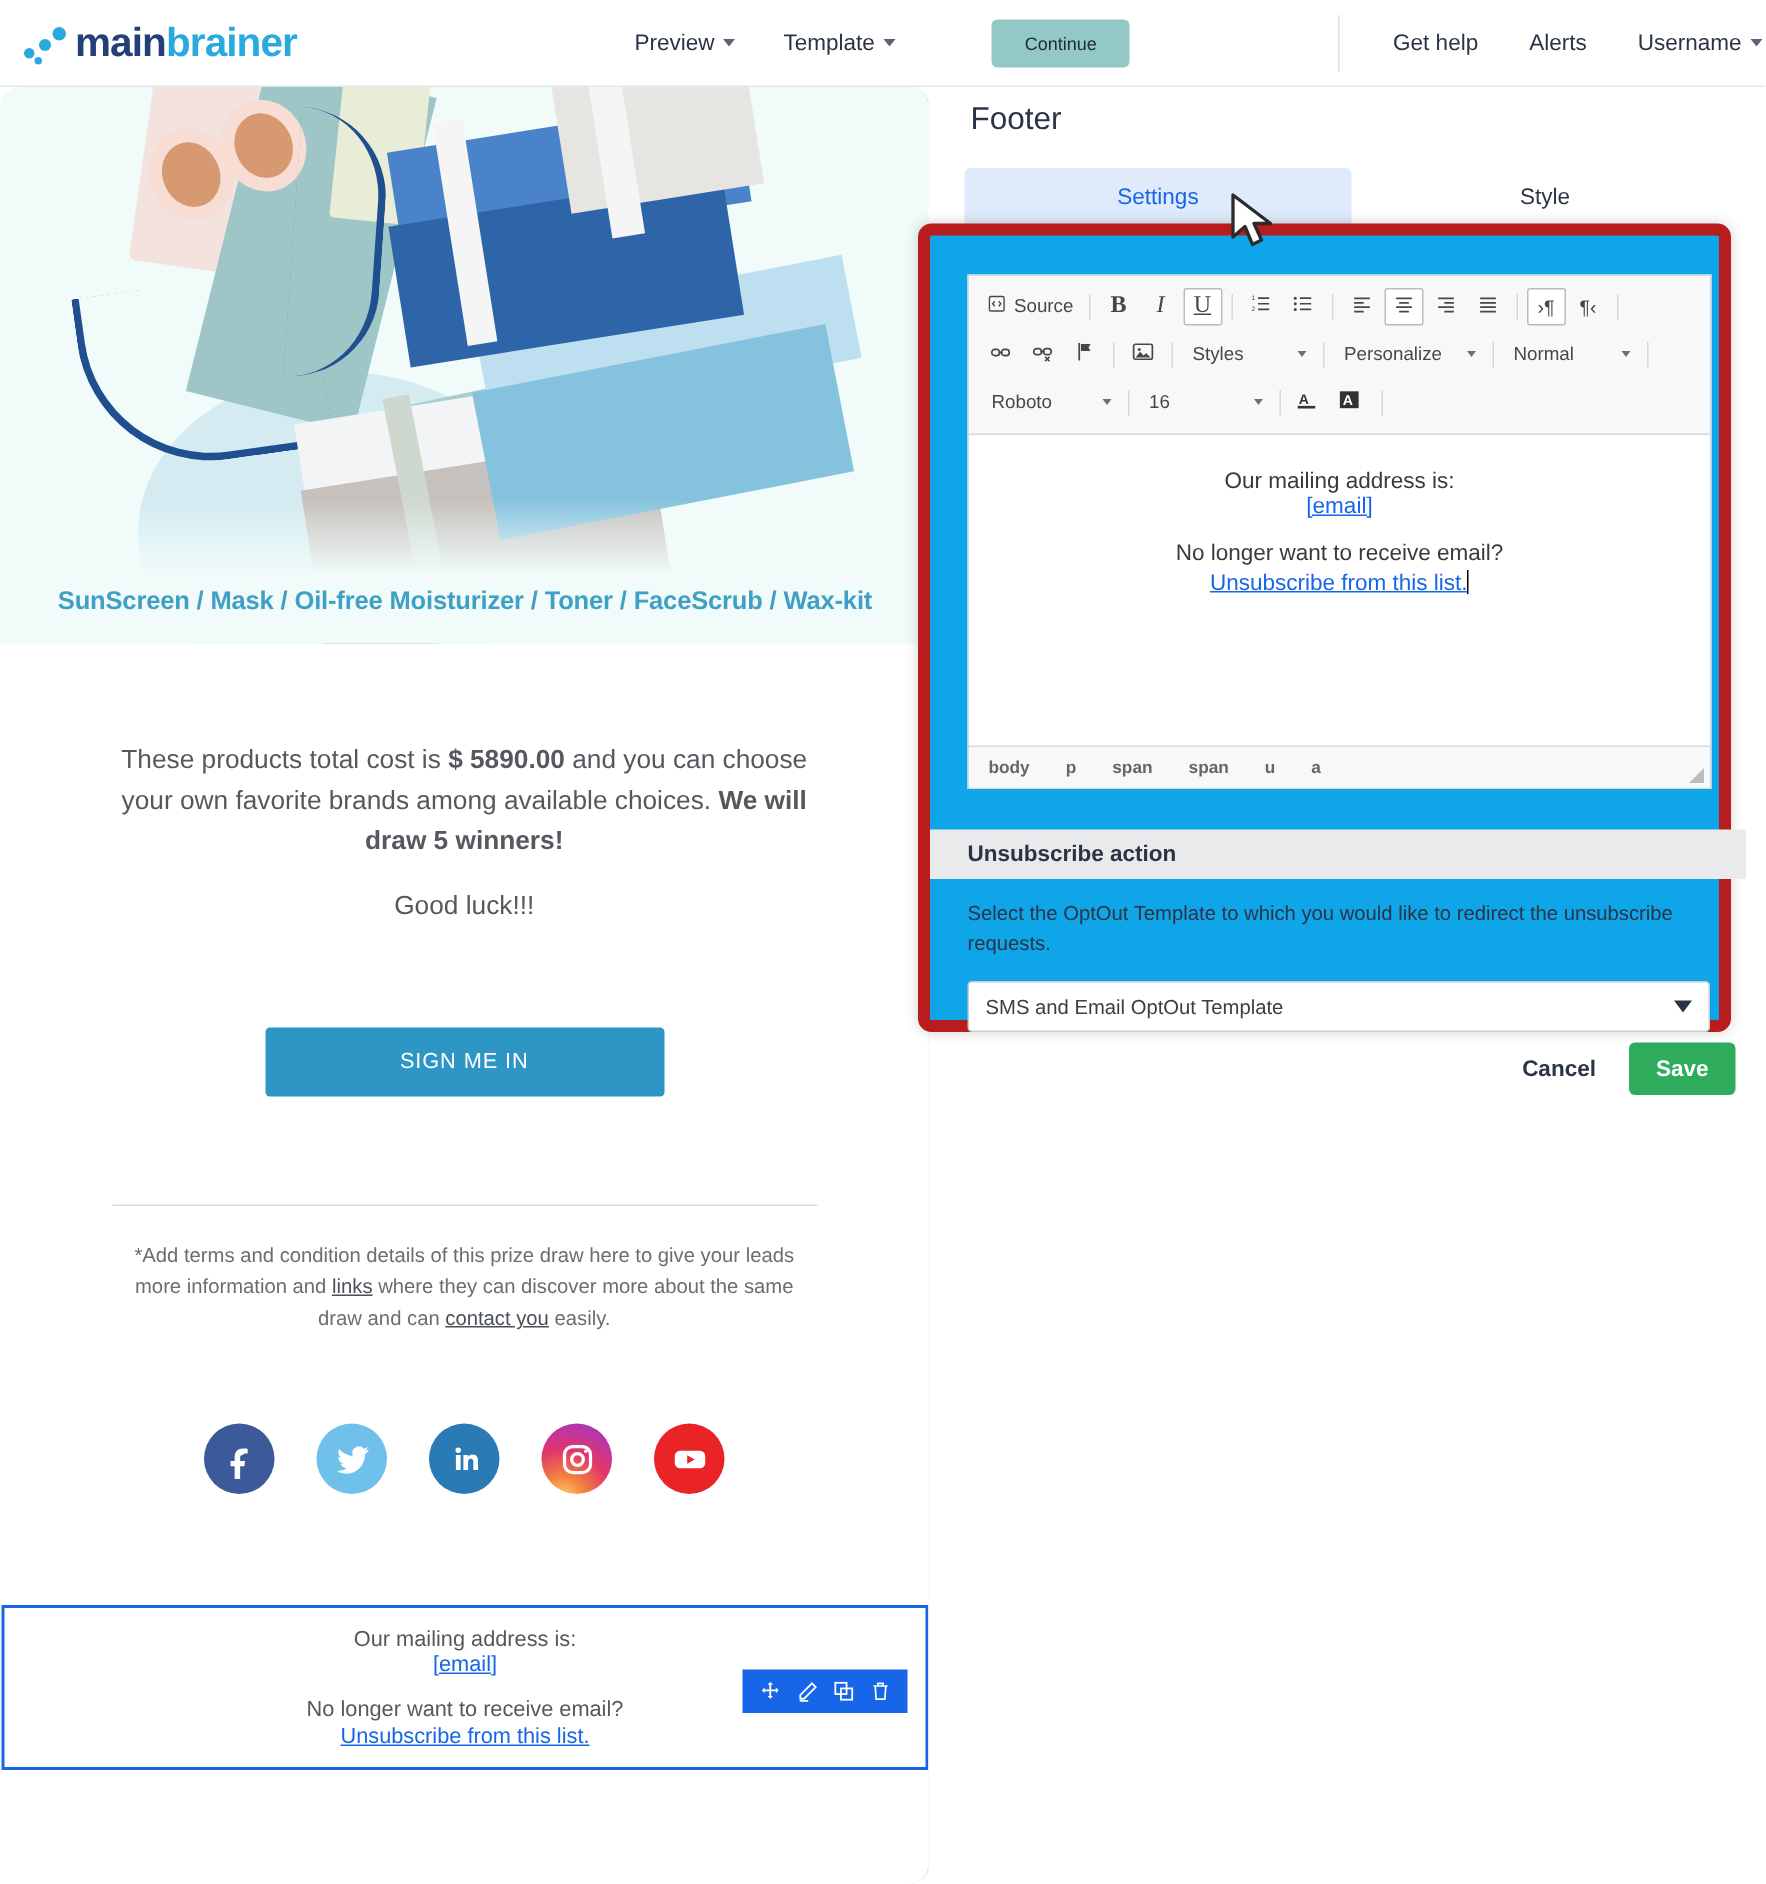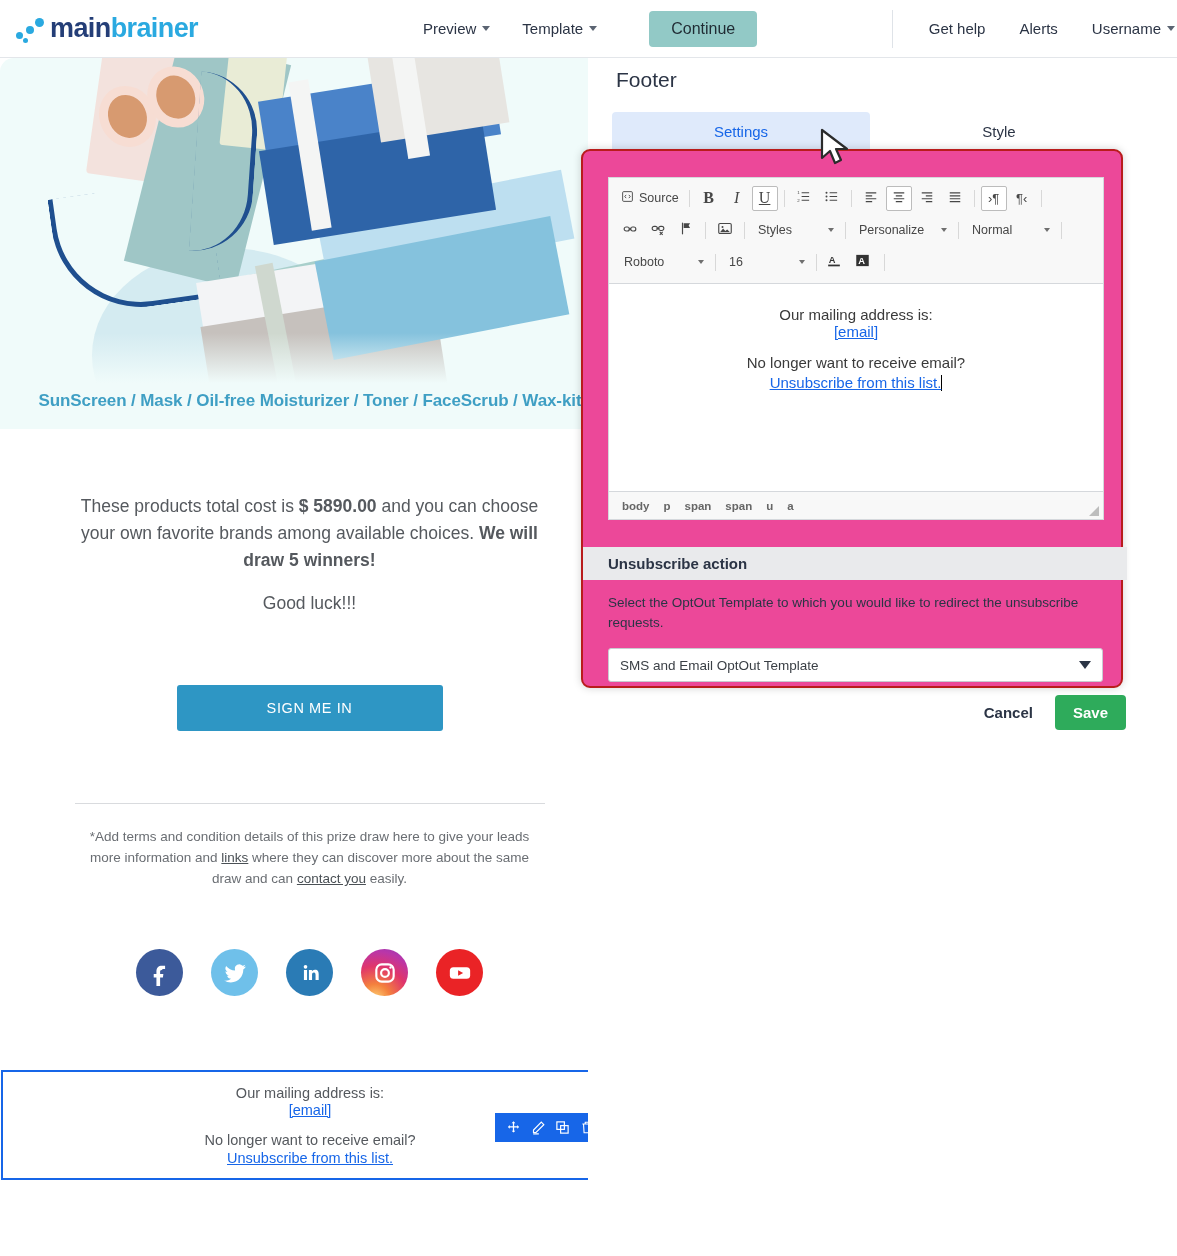--- a/index.html
+++ b/index.html
@@ -34,22 +34,22 @@
     font-size: 15px; color: #2b3445; cursor: pointer;
     display: flex; align-items: center; gap: 6px; padding: 4px 2px;
   }
   .caret-down {
     width: 0; height: 0; border-left: 4px solid transparent;
     border-right: 4px solid transparent; border-top: 5px solid #5b6472;
     display: inline-block;
   }
   #continue-btn {
     background: #92c9c6; color: #1f2b33; border: none; border-radius: 4px;
-    font-size: 16px; font-family: inherit; padding: 9px 22px; cursor: pointer;
-    margin-left: 22px;
+    font-size: 12px; font-family: inherit; padding: 9px 22px; cursor: pointer;
+    margin-left: 34px;
   }
   #nav-right { margin-left: auto; display: flex; align-items: center; gap: 30px; }
   #nav-divider { width: 1px; height: 38px; background: #dfe3e8; margin-right: 4px; }
 
   
   #preview-pane {
     position: absolute; left: 0; top: 58px; width: 620px; height: 1198px;
     background: #fff; border-right: 1px solid #e0e3e7; overflow: hidden; border-radius: 14px;
   }
   #hero {
@@ -139,33 +139,33 @@
   #fb-line2 { font-size: 14.5px; color: #55595e; margin-top: 14px; }
   #fb-unsub { font-size: 14.5px; color: #1766e8; text-decoration: underline; margin-top: 2px; }
   #block-toolbar {
     position: absolute; left: 495px; top: 1055px; width: 110px; height: 29px;
     background: #1766e8; display:flex; align-items:center; justify-content:space-around;
     padding: 0 6px;
   }
   #block-toolbar span { cursor:pointer; display:flex; }
 
   
-  #settings-pane { position:absolute; left: 588px; top: 58px; width: 556px; height: 1198px; background:#fff; }
+  #settings-pane { position:absolute; left: 619px; top: 58px; width: 556px; height: 1198px; background:#fff; }
   #panel-title { font-size: 21px; color: #2b3445; margin: 10px 0 0 28px; font-weight: normal; }
   #tabs { display:flex; margin-top: 20px; }
   .tab {
     flex: 0 0 258px; text-align:center; padding: 11px 0; font-size: 15px; cursor:pointer;
   }
   #tab-settings { background:#dfeafb; color:#1766e8; margin-left: 24px; border-radius: 4px 4px 0 0; }
   #tab-style { color:#2b3445; }
 
   
   #highlight {
     position: absolute; left: -7px; top: 91px; width: 542px; height: 539px;
-    border: 2px solid #b91c1c; border-radius: 9px; background:#ec4899;
+    border: 8px solid #b91c1c; border-radius: 9px; background:#0ea5e9;
     box-shadow: 0 0 9px rgba(0,0,0,.18);
   }
   #cke { position:absolute; left: 25px; top: 26px; width: 496px; height: 343px; border:1px solid #d5d8dc; background:#fff; }
   #cke-toolbar { background:#f8f8f8; border-bottom:1px solid #d5d8dc; padding: 4px 2px 5px; }
   .tbrow { display:flex; align-items:center; height: 32px; padding: 0 6px; gap: 2px; }
   .tbtn {
     min-width: 26px; height: 25px; display:flex; align-items:center; justify-content:center;
     font-size: 14px; color:#474747; cursor:pointer; border: 1px solid transparent; border-radius: 2px;
     padding: 0 3px;
   }
@@ -179,21 +179,21 @@
   #cke-body {
     height: 208px; background:#fff; padding: 22px 10px 0; text-align:center;
     border-bottom:1px solid #d5d8dc; cursor:text;
   }
   #ed-line1 { font-size:15px; color:#3a3a3a; }
   #ed-email { font-size:15px; color:#1766e8; text-decoration:underline; margin-top:2px; }
   #ed-line2 { font-size:15px; color:#3a3a3a; margin-top:13px; }
   #ed-unsub { font-size:15px; color:#1766e8; text-decoration:underline; margin-top:3px; position:relative; display:inline-block; }
   #caret-bar { display:inline-block; width:1px; height:16px; background:#000; vertical-align:-3px; margin-left:0px; }
   #cke-status {
-    height: 27px; background:#f8f8f8; display:flex; align-items:center; gap: 14px;
+    height: 27px; background:#f8f8f8; display:flex; align-items:center; gap: 24px;
     padding-left: 13px; font-size: 11.5px; color:#666; font-weight:bold; position:relative;
   }
   #resize-grip { position:absolute; right: 4px; bottom: 3px; width:0;height:0;
     border-left: 10px solid transparent; border-bottom: 10px solid #bdbdbd; }
 
   #unsub-head {
     position:absolute; left: 0; top: 396px; width: 544px; height: 33px; background:#e9eaec;
     display:flex; align-items:center; padding-left: 25px; font-size: 15px; font-weight:bold; color:#2b3445;
   }
   #unsub-desc { position:absolute; left: 25px; top: 442px; width: 497px; font-size: 13.5px; line-height: 20px; color:#2b3445; }

